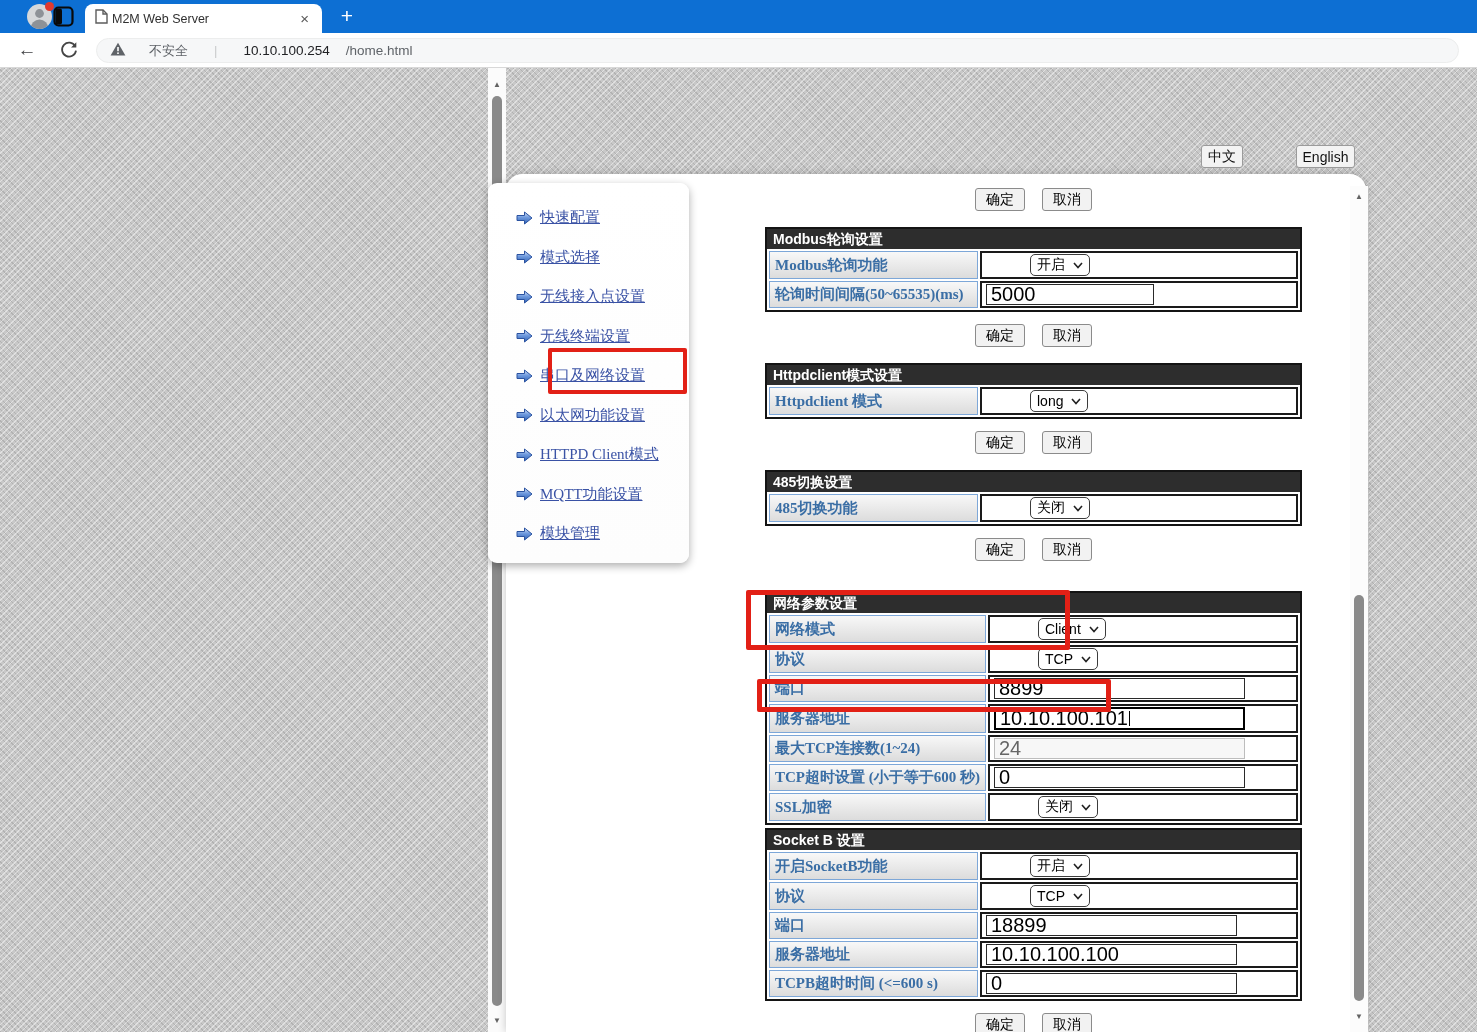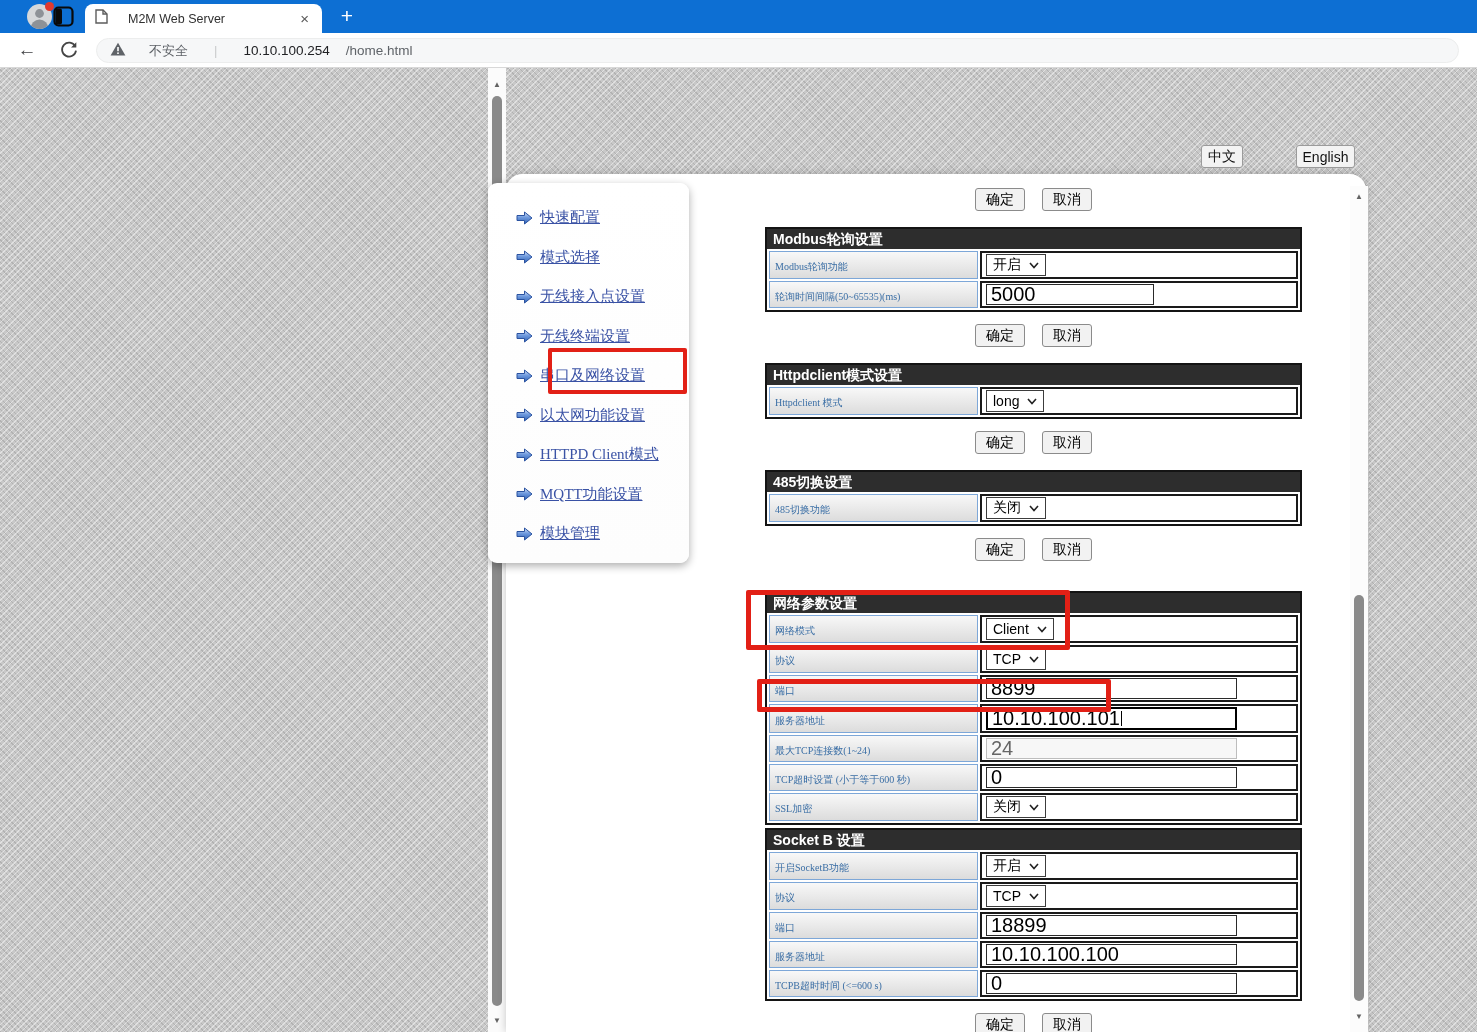--- a/index.html
+++ b/index.html
@@ -6,21 +6,21 @@
   html,body { width:1477px; height:1032px; overflow:hidden; }
   body { font-family:"Liberation Sans","DejaVu Sans",sans-serif; position:relative; background:#fff; }
 
   
   .titlebar { position:absolute; left:0; top:0; width:1477px; height:33px; background:#0d6fd3; }
   .avatar { position:absolute; left:27px; top:4px; width:25px; height:25px; border-radius:50%; background:#d6d8da; overflow:hidden; }
   .avatar svg { display:block; }
   .avatar-dot { position:absolute; left:45px; top:2px; width:9px; height:9px; border-radius:50%; background:#e23a2e; }
   .winicon { position:absolute; left:53px; top:6px; }
   .tab { position:absolute; left:85px; top:4px; width:237px; height:29px; background:#fff; border-radius:8px 8px 0 0; display:flex; align-items:center; padding:0 10px; }
-  .tab-title { font-size:12.5px; color:#303030; margin-left:20px; white-space:nowrap; overflow:hidden; flex:1; }
+  .tab-title { font-size:12.5px; color:#303030; margin-left:4px; white-space:nowrap; overflow:hidden; flex:1; }
   .tab-close { color:#5a5a5a; font-size:15px; line-height:15px; padding:0 3px; cursor:default; }
   .newtab { position:absolute; left:333px; top:2px; width:28px; height:28px; color:#fff; font-size:21px; font-weight:300; text-align:center; line-height:28px; }
   .toolbar { position:absolute; left:0; top:33px; width:1477px; height:35px; background:#fff; border-bottom:1px solid #d8d8d8; }
   .nav-back { position:absolute; left:14px; top:4px; font-size:19px; color:#3f4043; width:26px; text-align:center; line-height:26px; }
   .nav-refresh { position:absolute; left:59px; top:7px; }
   .urlbar { position:absolute; left:96px; top:5px; right:18px; height:25px; background:#f6f7f8; border:1px solid #eceded; border-radius:13px; display:flex; align-items:center; padding:0 13px;gap:16px; }
   .sec-label { font-size:13px; color:#5f6368; margin-left:7px; }
   .url-sep { color:#c9cacb; margin:0 10px; font-size:13px; }
   .url-host { font-size:13.5px; color:#202124; }
   .url-path { font-size:13.5px; color:#5f6368; }
@@ -55,24 +55,24 @@
   .btn-row { display:flex; justify-content:center; gap:17px; margin:12px 0; }
   .btn-row.first { margin-top:0; }
   .form-btn { height:23px; min-width:37px; padding:8px 10px; background:#f2f2f2; border:1px solid #8b8b8b; border-radius:3px; font-size:14px; color:#000; display:flex; align-items:center; justify-content:center; }
 
   .section { border:2px solid #141414; background:#fff; margin-top:16px; }
   .section.mt30 { margin-top:30px; }
   .section.mt3 { margin-top:3px; }
   .sec-head { background:#2d2d2d; color:#fff; font-size:14px; font-weight:bold; padding:2px 6px; height:20px; line-height:16px; }
   .section table { width:100%; border-collapse:separate; border-spacing:2px; }
   td.lbl { width:209px; height:24px; border:1px solid #7da7d8; background:linear-gradient(180deg,#f8f8f8 0%,#dcdcdc 100%); padding:0 5px; }
-  td.lbl span { font-family:"Liberation Serif","DejaVu Serif",serif; font-weight:normal; font-size:10px; color:#3a6ea5; white-space:nowrap; }
+  td.lbl span { font-family:"Liberation Serif","DejaVu Serif",serif; font-weight:bold; font-size:15px; color:#3a6ea5; white-space:nowrap; }
   td.val { height:24px; border:2px solid #1a1a1a; background:#fff; padding:1px 4px; }
 
-  .select { display:inline-flex; align-items:center; gap:8px; height:22px; border:1.5px solid #3c3c3c; border-radius:0; background:#fff; padding:0 6px; font-size:14px; color:#000; }
+  .select { display:inline-flex; align-items:center; gap:8px; height:22px; border:1.5px solid #3c3c3c; border-radius:5px; background:#fff; padding:0 6px; font-size:14px; color:#000;margin-left:44px; }
   .tinput { display:flex; align-items:center; width:251px; height:21px; border:1.5px solid #2a2a2a; background:#fff; padding:0 4px; font-size:20px; color:#000; }
   .tinput.short { width:168px; }
   .tinput.focus { border:2.5px solid #000; height:23px; }
   .tinput.dis { background:#f7f7f7; border:1.5px solid #bdbdbd; color:#666; }
   .caret { width:0; height:15px; border-left:1.5px solid #000; margin-left:1px; }
 
   
   .redbox { position:absolute; border:4px solid #e22016; border-radius:2px; }
   .rb1 { left:548px; top:280px; width:139px; height:46px; }
   .rb2 { left:746px; top:522px; width:324px; height:60px; border-width:5px; }

